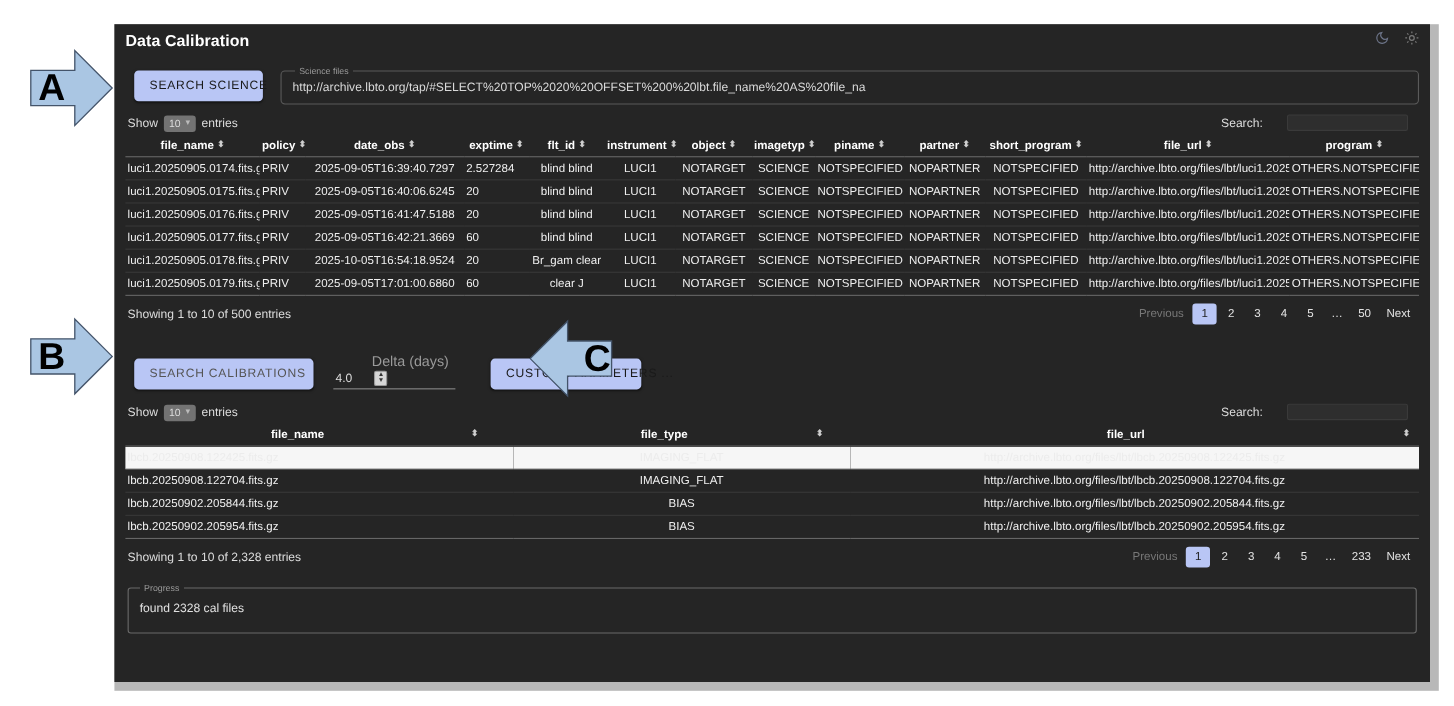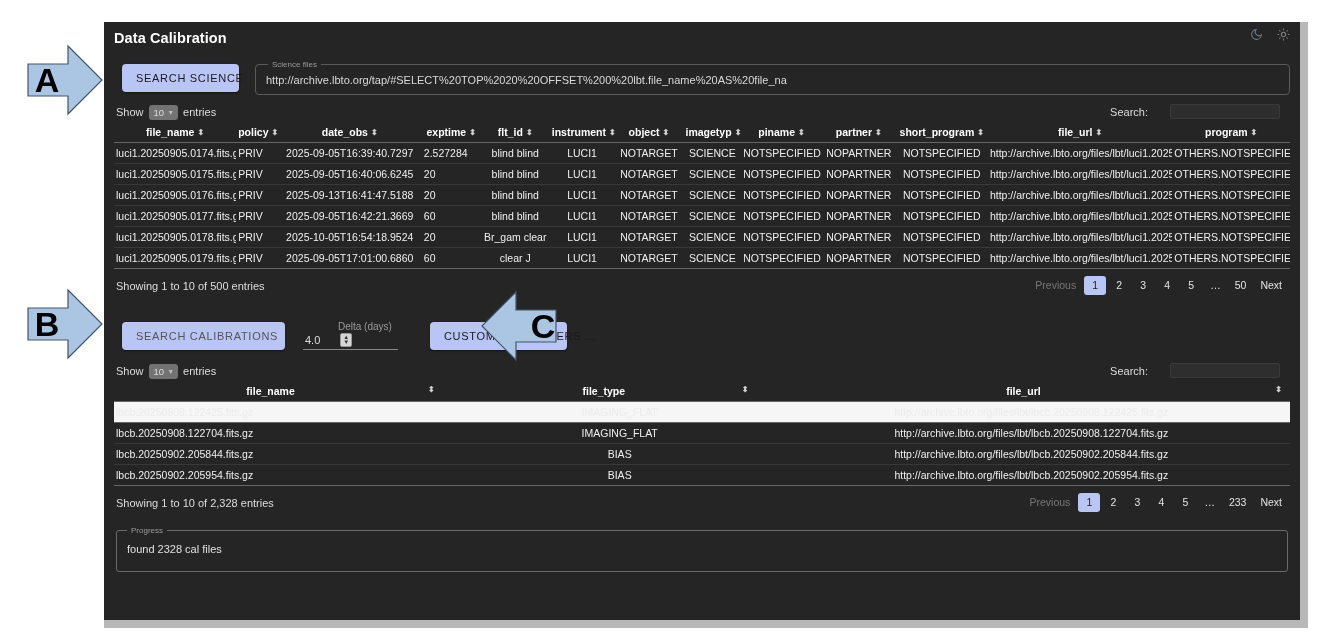--- a/index.html
+++ b/index.html
@@ -225,21 +225,21 @@
     display: flex; align-items: flex-end;
     gap: 18px;
     padding: 26px 2px 4px 8px;
   }
   .spinner-field {
     border: none;
     border-bottom: 1px solid #888;
     padding: 0 6px 2px 2px;
     min-width: 66px;
   }
-  .spinner-label { font-size: 10px; color: #9a9a9a; margin-bottom: 1px; padding-left: 33px; }
+  .spinner-label { font-size: 13px; color: #9a9a9a; margin-bottom: 1px; padding-left: 33px; }
   .spinner-inner { display: flex; align-items: center; gap: 20px; }
   .spinner-val { font-size: 11px; color: #ddd; }
   .spinner-arrows {
     width: 12px; height: 14px;
     background: #d6d6d6;
     border: 1px solid #9a9a9a;
     border-radius: 2px;
     display: flex; flex-direction: column;
     align-items: center; justify-content: center;
     line-height: 5px;
@@ -371,21 +371,21 @@
             <td class="ta-c">SCIENCE</td>
             <td class="ta-c">NOTSPECIFIED</td>
             <td class="ta-c">NOPARTNER</td>
             <td class="ta-c">NOTSPECIFIED</td>
             <td class="ta-c">http://archive.lbto.org/files/lbt/luci1.20250905.0175.fits.gz</td>
             <td class="ta-c">OTHERS.NOTSPECIFIED</td>
           </tr>
           <tr>
             <td class="ta-l">luci1.20250905.0176.fits.gz</td>
             <td class="ta-l">PRIV</td>
-            <td class="ta-c">2025-09-13T16:41:47.5188</td>
+            <td class="ta-c">2025-09-05T16:41:47.5188</td>
             <td class="ta-l">20</td>
             <td class="ta-c">blind blind</td>
             <td class="ta-c">LUCI1</td>
             <td class="ta-c">NOTARGET</td>
             <td class="ta-c">SCIENCE</td>
             <td class="ta-c">NOTSPECIFIED</td>
             <td class="ta-c">NOPARTNER</td>
             <td class="ta-c">NOTSPECIFIED</td>
             <td class="ta-c">http://archive.lbto.org/files/lbt/luci1.20250905.0176.fits.gz</td>
             <td class="ta-c">OTHERS.NOTSPECIFIED</td>

